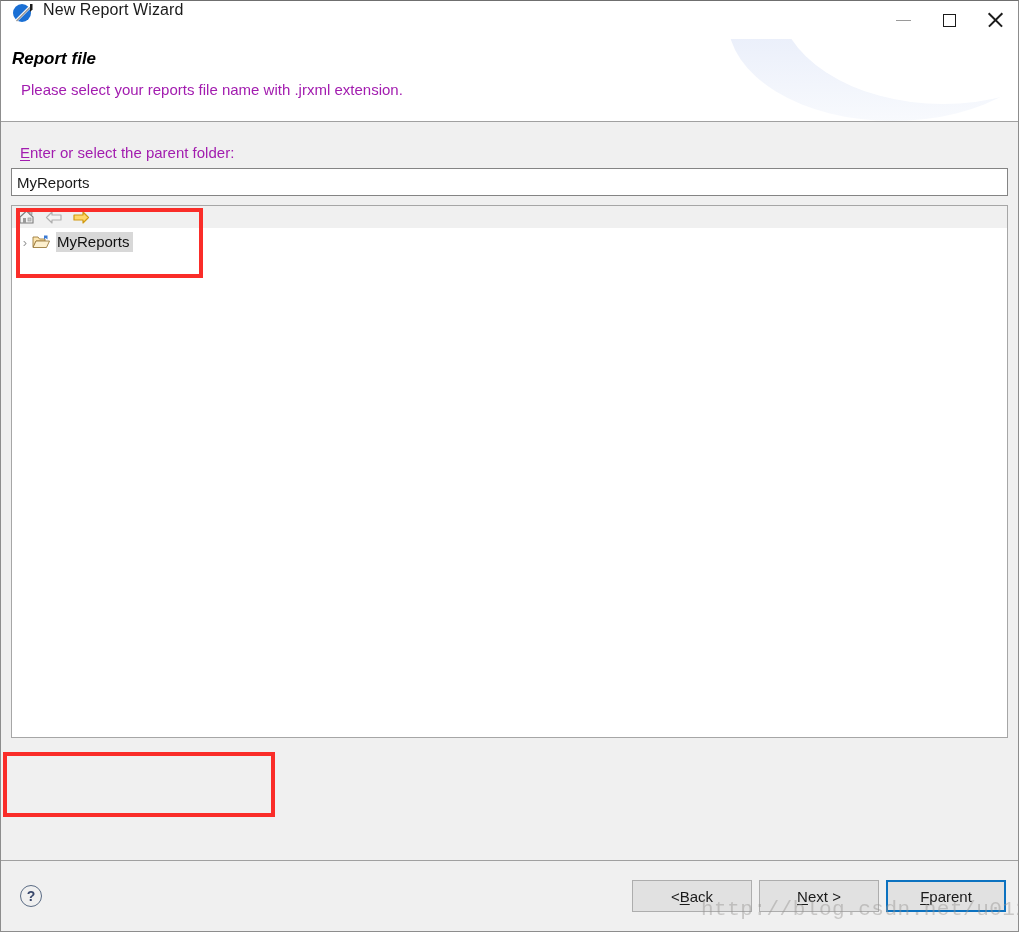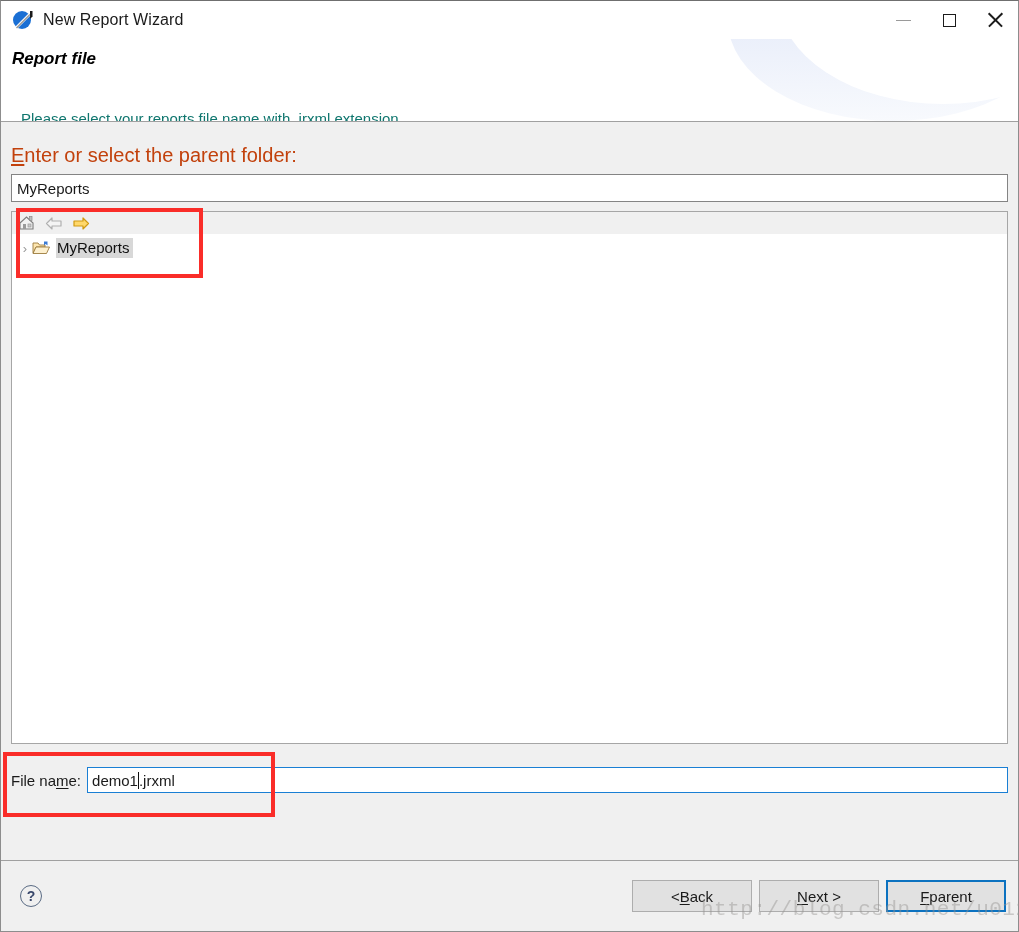--- a/index.html
+++ b/index.html
@@ -31,21 +31,20 @@
     display: flex;
     flex-direction: column;
   }
 
   
   .titlebar {
     height: 38px;
     flex: 0 0 38px;
     background: #ffffff;
     display: flex;
-    align-items: center;
     position: relative;
     z-index: 5;
   }
   .app-icon {
     width: 24px;
     height: 24px;
     margin-left: 10px;
     margin-right: 8px;
     flex: 0 0 24px;
     position: relative;
@@ -122,36 +121,36 @@
     font-size: 17px;
     font-weight: bold;
     color: #000000;
     font-style: italic;
   }
   .header-desc {
     position: absolute;
     left: 20px;
     top: 42px;
     font-size: 15px;
-    color: #0f766e;
-    margin-top: 29px;
+    color: #a21caf;
   }
 
   
   .body-area {
     flex: 1 1 auto;
     background: #f0f0f0;
     position: relative;
     padding: 0 10px;
     box-sizing: border-box;
   }
   .field-label {
     margin-top: 22px;
-    font-size: 20px;
-    color: #c2410c;
+    font-size: 15px;
+    color: #a21caf;
+    margin-left: 9px;
   }
   .mnem { text-decoration: underline; text-underline-offset: 2px; }
 
   .parent-input {
     margin-top: 7px;
     height: 28px;
     background: #ffffff;
     border: 1px solid #848484;
     box-sizing: border-box;
     display: flex;
@@ -384,28 +383,20 @@
               <path d="M1 13 L1 3 L6 3 L7.5 5 L13 5 L13 7 L4 7 L1.3 13 Z" fill="#fde6b0" stroke="#9c7a3c" stroke-width="0.9" stroke-linejoin="round"></path>
               <path d="M4 7 L17.5 7 L14.5 13.5 L1 13.5 Z" fill="#fdf0cf" stroke="#9c7a3c" stroke-width="0.9" stroke-linejoin="round"></path>
               <path d="M12 1.5 L15.5 1.5 L15.5 5.5 L13.7 4.1 L12 5.5 Z" fill="#3a7ad4"></path>
             </svg>
           </span>
           <span class="tree-label">MyReports</span>
         </div>
       </div>
     </div>
 
-    <div class="filename-row">
-      <span class="filename-label"><span>File na</span><span class="mnem">m</span><span>e:</span></span>
-      <span class="filename-input">
-          <span>demo1</span>
-          <span class="caret"></span>
-          <span>.jrxml</span>
-        </span>
-    </div>
   </div>
 
   <div class="footer">
     <div class="help-btn">?</div>
     <div class="btn-group">
       <div class="dlg-btn">
           <span>&lt; </span>
           <span class="mnem">B</span>
           <span>ack</span>
         </div>

